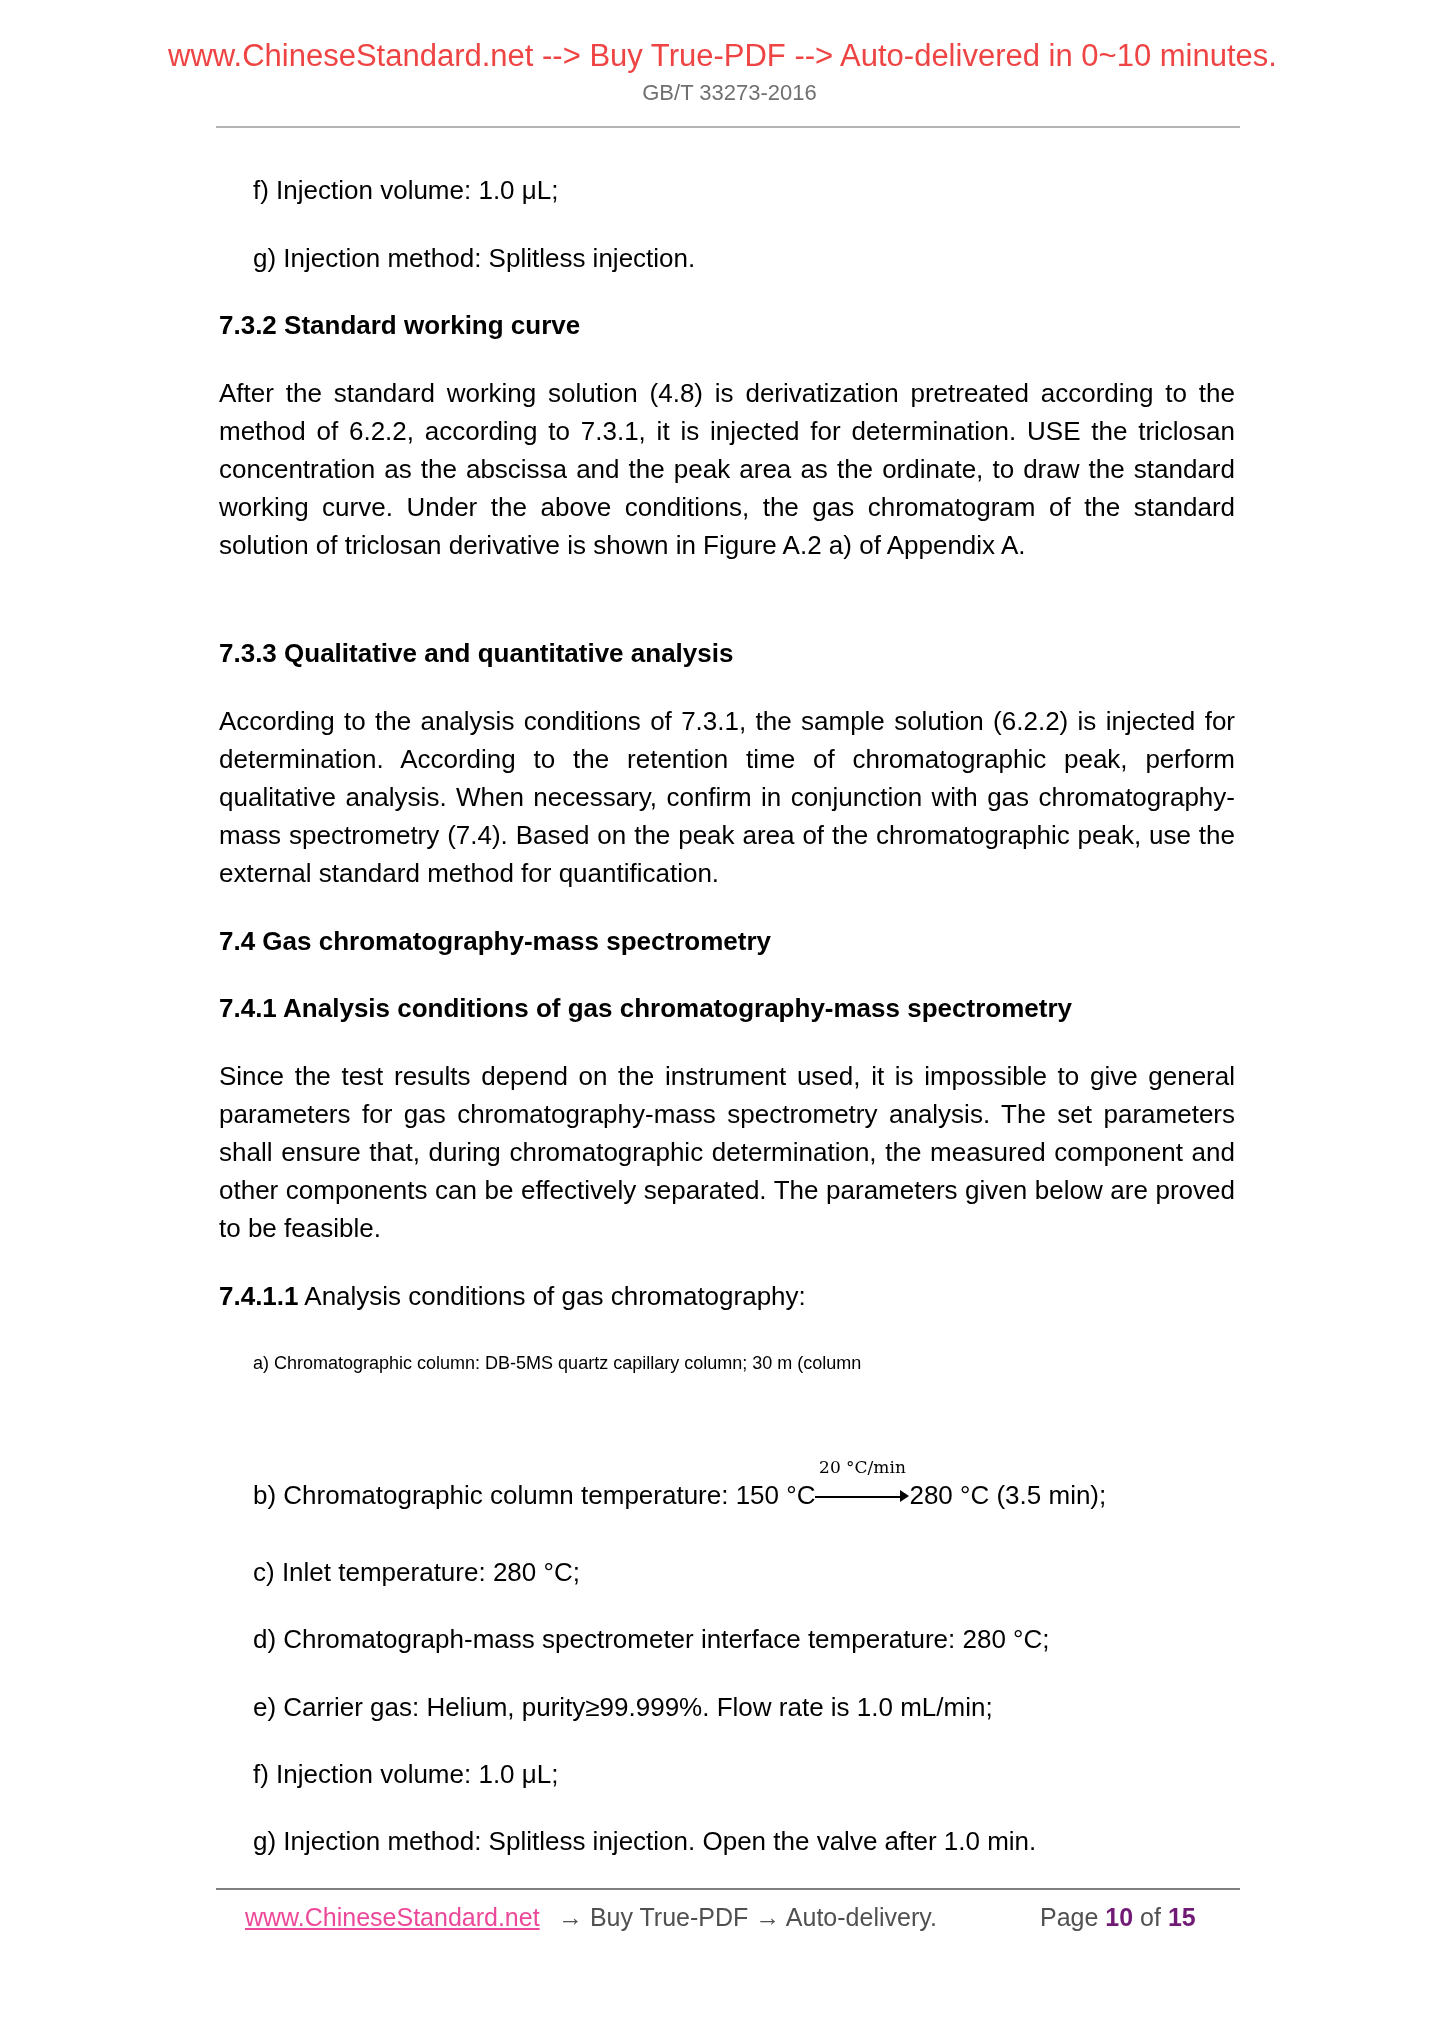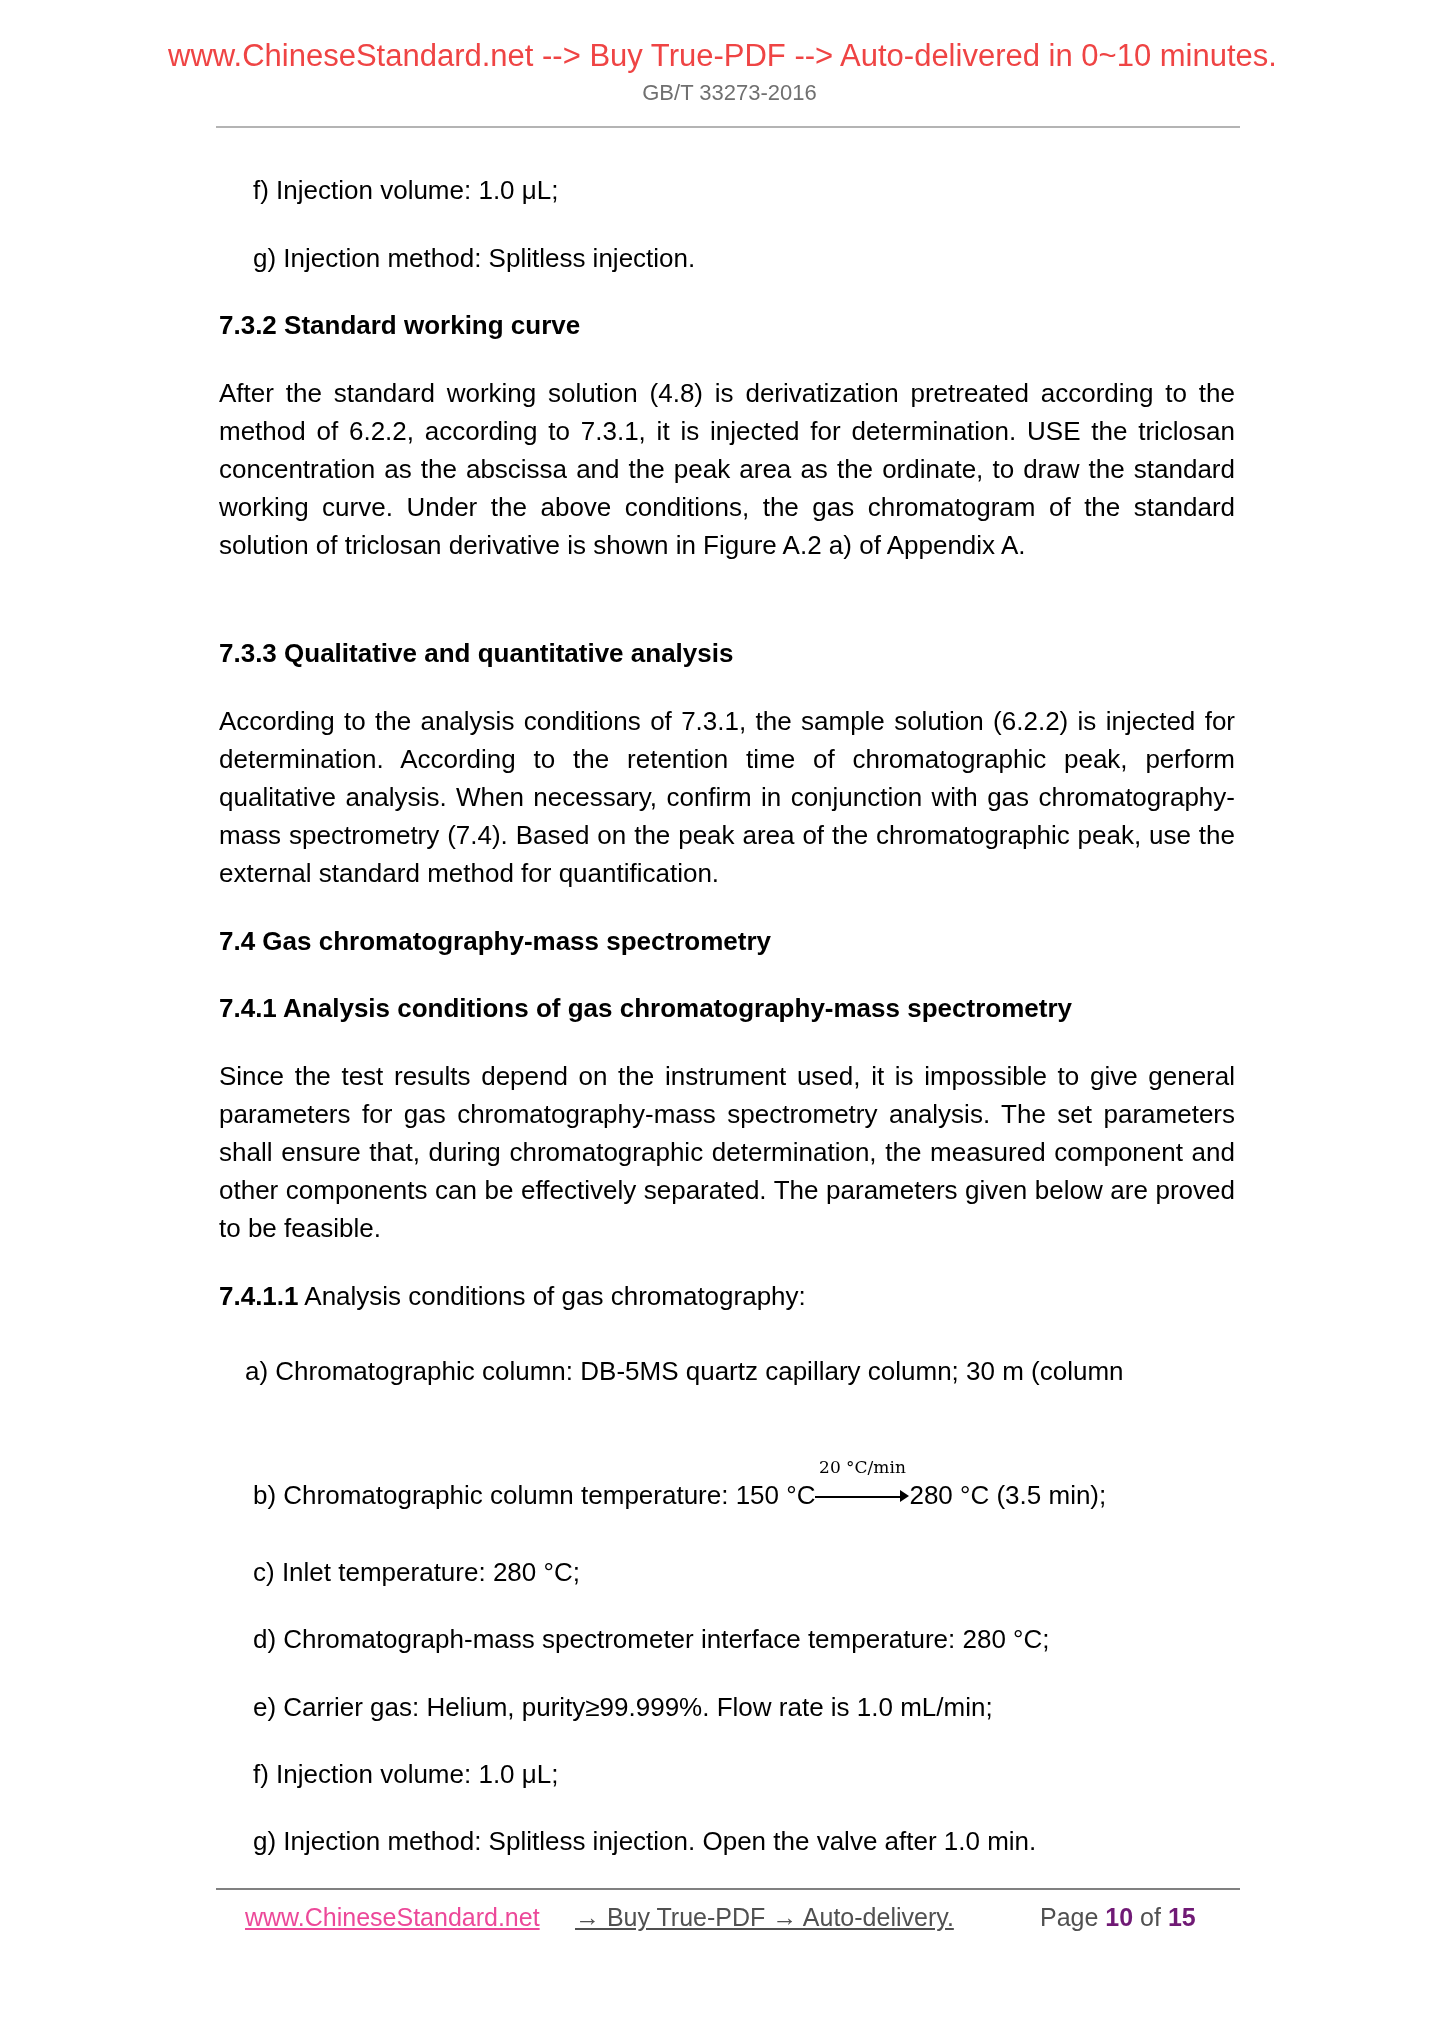--- a/index.html
+++ b/index.html
@@ -6,37 +6,37 @@
   body { width: 1445px; height: 2044px; position: relative; overflow: hidden;
          font-family: "Liberation Sans", sans-serif; color: #000; }
   .hdr-banner { position: absolute; top: 38px; left: 0; width: 1445px; text-align: center;
                 font-size: 31px; color: #ef4444; letter-spacing: 0; }
   .hdr-std { position: absolute; top: 80px; left: 0; width: 1445px; text-align: center;
              font-size: 22px; color: #707070; padding-left: 7px; }
   .hdr-rule { position: absolute; top: 126px; left: 216px; width: 1024px; height: 2px; background: #b4b4b4; }
 
   .blk { position: absolute; left: 219px; width: 1016px; font-size: 26px; line-height: 38px; }
   .item { position: absolute; left: 253px; font-size: 26px; line-height: 38px; }
-  .item-wrap { position: absolute; left: 245px; width: 982px; font-size: 26px; line-height: 38px; margin-top: 8px; }
+  .item-wrap { position: absolute; left: 253px; width: 982px; font-size: 18px; line-height: 38px; }
   .item-wrap .cont { padding-left: 35px; display: block; }
   .heading { font-weight: bold; }
   .just { text-align: justify; text-align-last: left; }
   .bold { font-weight: bold; }
 
   .arrow-wrap { display: inline-block; position: relative; width: 94px; height: 20px; vertical-align: middle; }
   .arrow-label { position: absolute; top: -30px; left: 0; width: 100%; text-align: center;
                  font-family: "DejaVu Serif", serif; font-size: 17px; line-height: 20px; }
   .arrow-line { position: absolute; top: 9px; left: 0; width: 88px; height: 2px; background: #000; }
   .arrow-head { position: absolute; top: 3px; right: 0; width: 0; height: 0;
                 border-left: 9px solid #000; border-top: 6px solid transparent; border-bottom: 6px solid transparent; }
 
   .ftr-rule { position: absolute; top: 1888px; left: 216px; width: 1024px; height: 2px; background: #808080; }
   .ftr { position: absolute; top: 1900px; font-size: 25px; color: #505050; line-height: 34px; }
   .ftr-link { left: 245px; text-decoration: underline; color: #ec4899; }
-  .ftr-mid { left: 575px; text-decoration: underline; }
+  .ftr-mid { left: 558px; }
   .ftr-page { left: 1040px; }
   .ftr-page b { color: #701a75; }
 </style>
 </head>
 <body>
 
 <div>
   <div class="hdr-banner">www.ChineseStandard.net --&gt; Buy True-PDF --&gt; Auto-delivered in 0~10 minutes.</div>
   <div class="hdr-std">GB/T 33273-2016</div>
   <div class="hdr-rule"></div>

